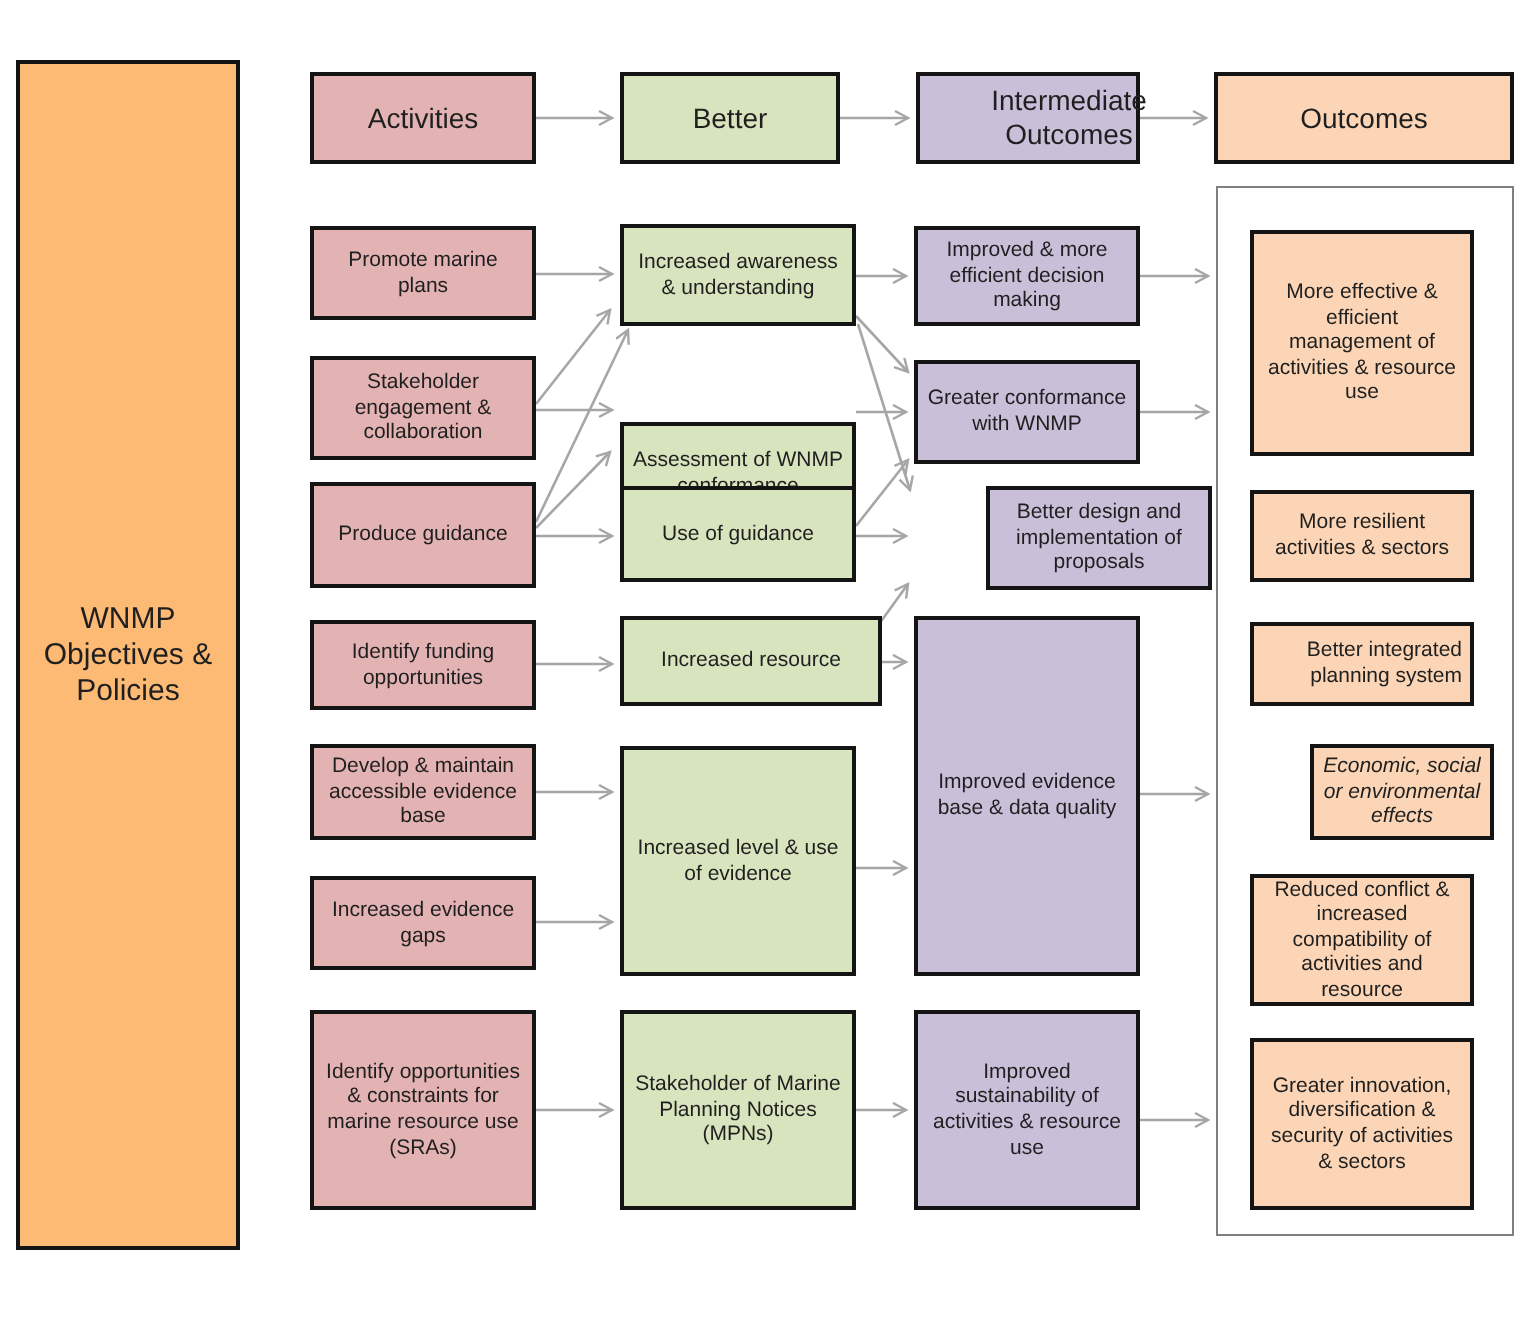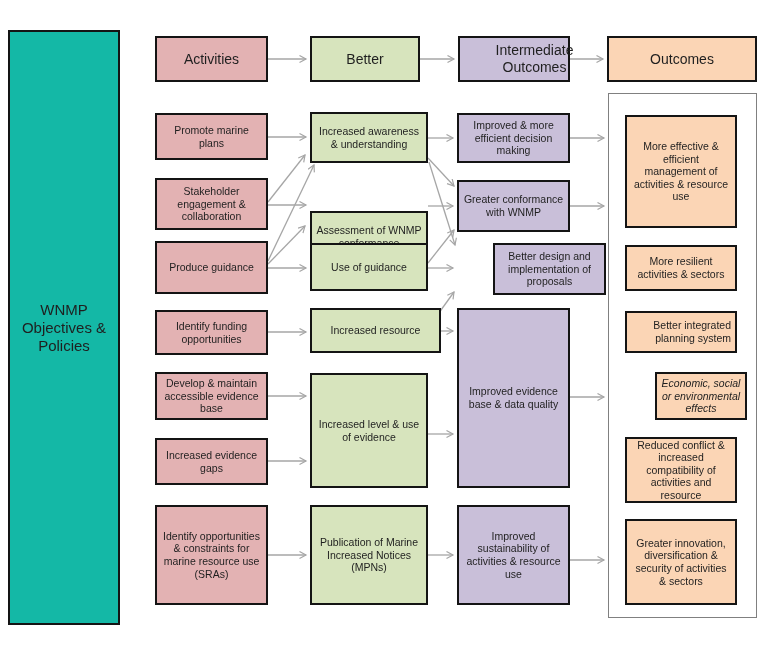--- a/index.html
+++ b/index.html
@@ -16,21 +16,21 @@
     display:flex;align-items:center;justify-content:center;
     text-align:center;
     border:2px solid #141414;
     box-sizing:border-box;
     line-height:1.2;
     padding:2px 4px;
   }
   .hdr{font-size:14px;}
   .body-box{font-size:10.5px;}
   .src{
-    background:#14b8a6;
+    background:#fdba74;
     font-size:15px;
     padding:2px 8px;
   }
   .act{background:#E3B2B3;}
   .out{background:#D7E4BD;}
   .int{background:#C9BFD9;}
   .outc{background:#FBD5B5;}
   .outc-container{
     position:absolute;
     border:1.5px solid #808080;
@@ -101,21 +101,21 @@
   <div class="box body-box act" style="left:155px;top:310px;width:113px;height:45px;">Identify funding opportunities</div>
   <div class="box body-box act" style="left:155px;top:372px;width:113px;height:48px;">Develop &amp; maintain accessible evidence base</div>
   <div class="box body-box act" style="left:155px;top:438px;width:113px;height:47px;">Increased evidence gaps</div>
   <div class="box body-box act" style="left:155px;top:505px;width:113px;height:100px;">Identify opportunities &amp; constraints for marine resource use (SRAs)</div>
 
   <div class="box body-box out" style="left:310px;top:112px;width:118px;height:51px;">Increased awareness &amp; understanding</div>
   <div class="box body-box out" style="left:310px;top:180px;width:118px;height:52px;margin-top:31px;">Assessment of WNMP conformance</div>
   <div class="box body-box out" style="left:310px;top:243px;width:118px;height:48px;">Use of guidance</div>
   <div class="box body-box out" style="left:310px;top:308px;width:131px;height:45px;">Increased resource</div>
   <div class="box body-box out" style="left:310px;top:373px;width:118px;height:115px;">Increased level &amp; use of evidence</div>
-  <div class="box body-box out" style="left:310px;top:505px;width:118px;height:100px;">Publication of Marine Increased Notices (MPNs)</div>
+  <div class="box body-box out" style="left:310px;top:505px;width:118px;height:100px;">Stakeholder of Marine Planning Notices (MPNs)</div>
 
   <div class="box body-box int" style="left:457px;top:113px;width:113px;height:50px;">Improved &amp; more efficient decision making</div>
   <div class="box body-box int" style="left:457px;top:180px;width:113px;height:52px;">Greater conformance with WNMP</div>
   <div class="box body-box int" style="left:457px;top:243px;width:113px;height:52px;margin-left:36px;">Better design and implementation of proposals</div>
   <div class="box body-box int" style="left:457px;top:308px;width:113px;height:180px;">Improved evidence base &amp; data quality</div>
   <div class="box body-box int" style="left:457px;top:505px;width:113px;height:100px;">Improved sustainability of activities &amp; resource use</div>
 
   <div class="outc-container" style="left:608px;top:93px;width:149px;height:525px;"></div>
 
   <div class="box body-box outc" style="left:625px;top:115px;width:112px;height:113px;">More effective &amp; efficient management of activities &amp; resource use</div>

